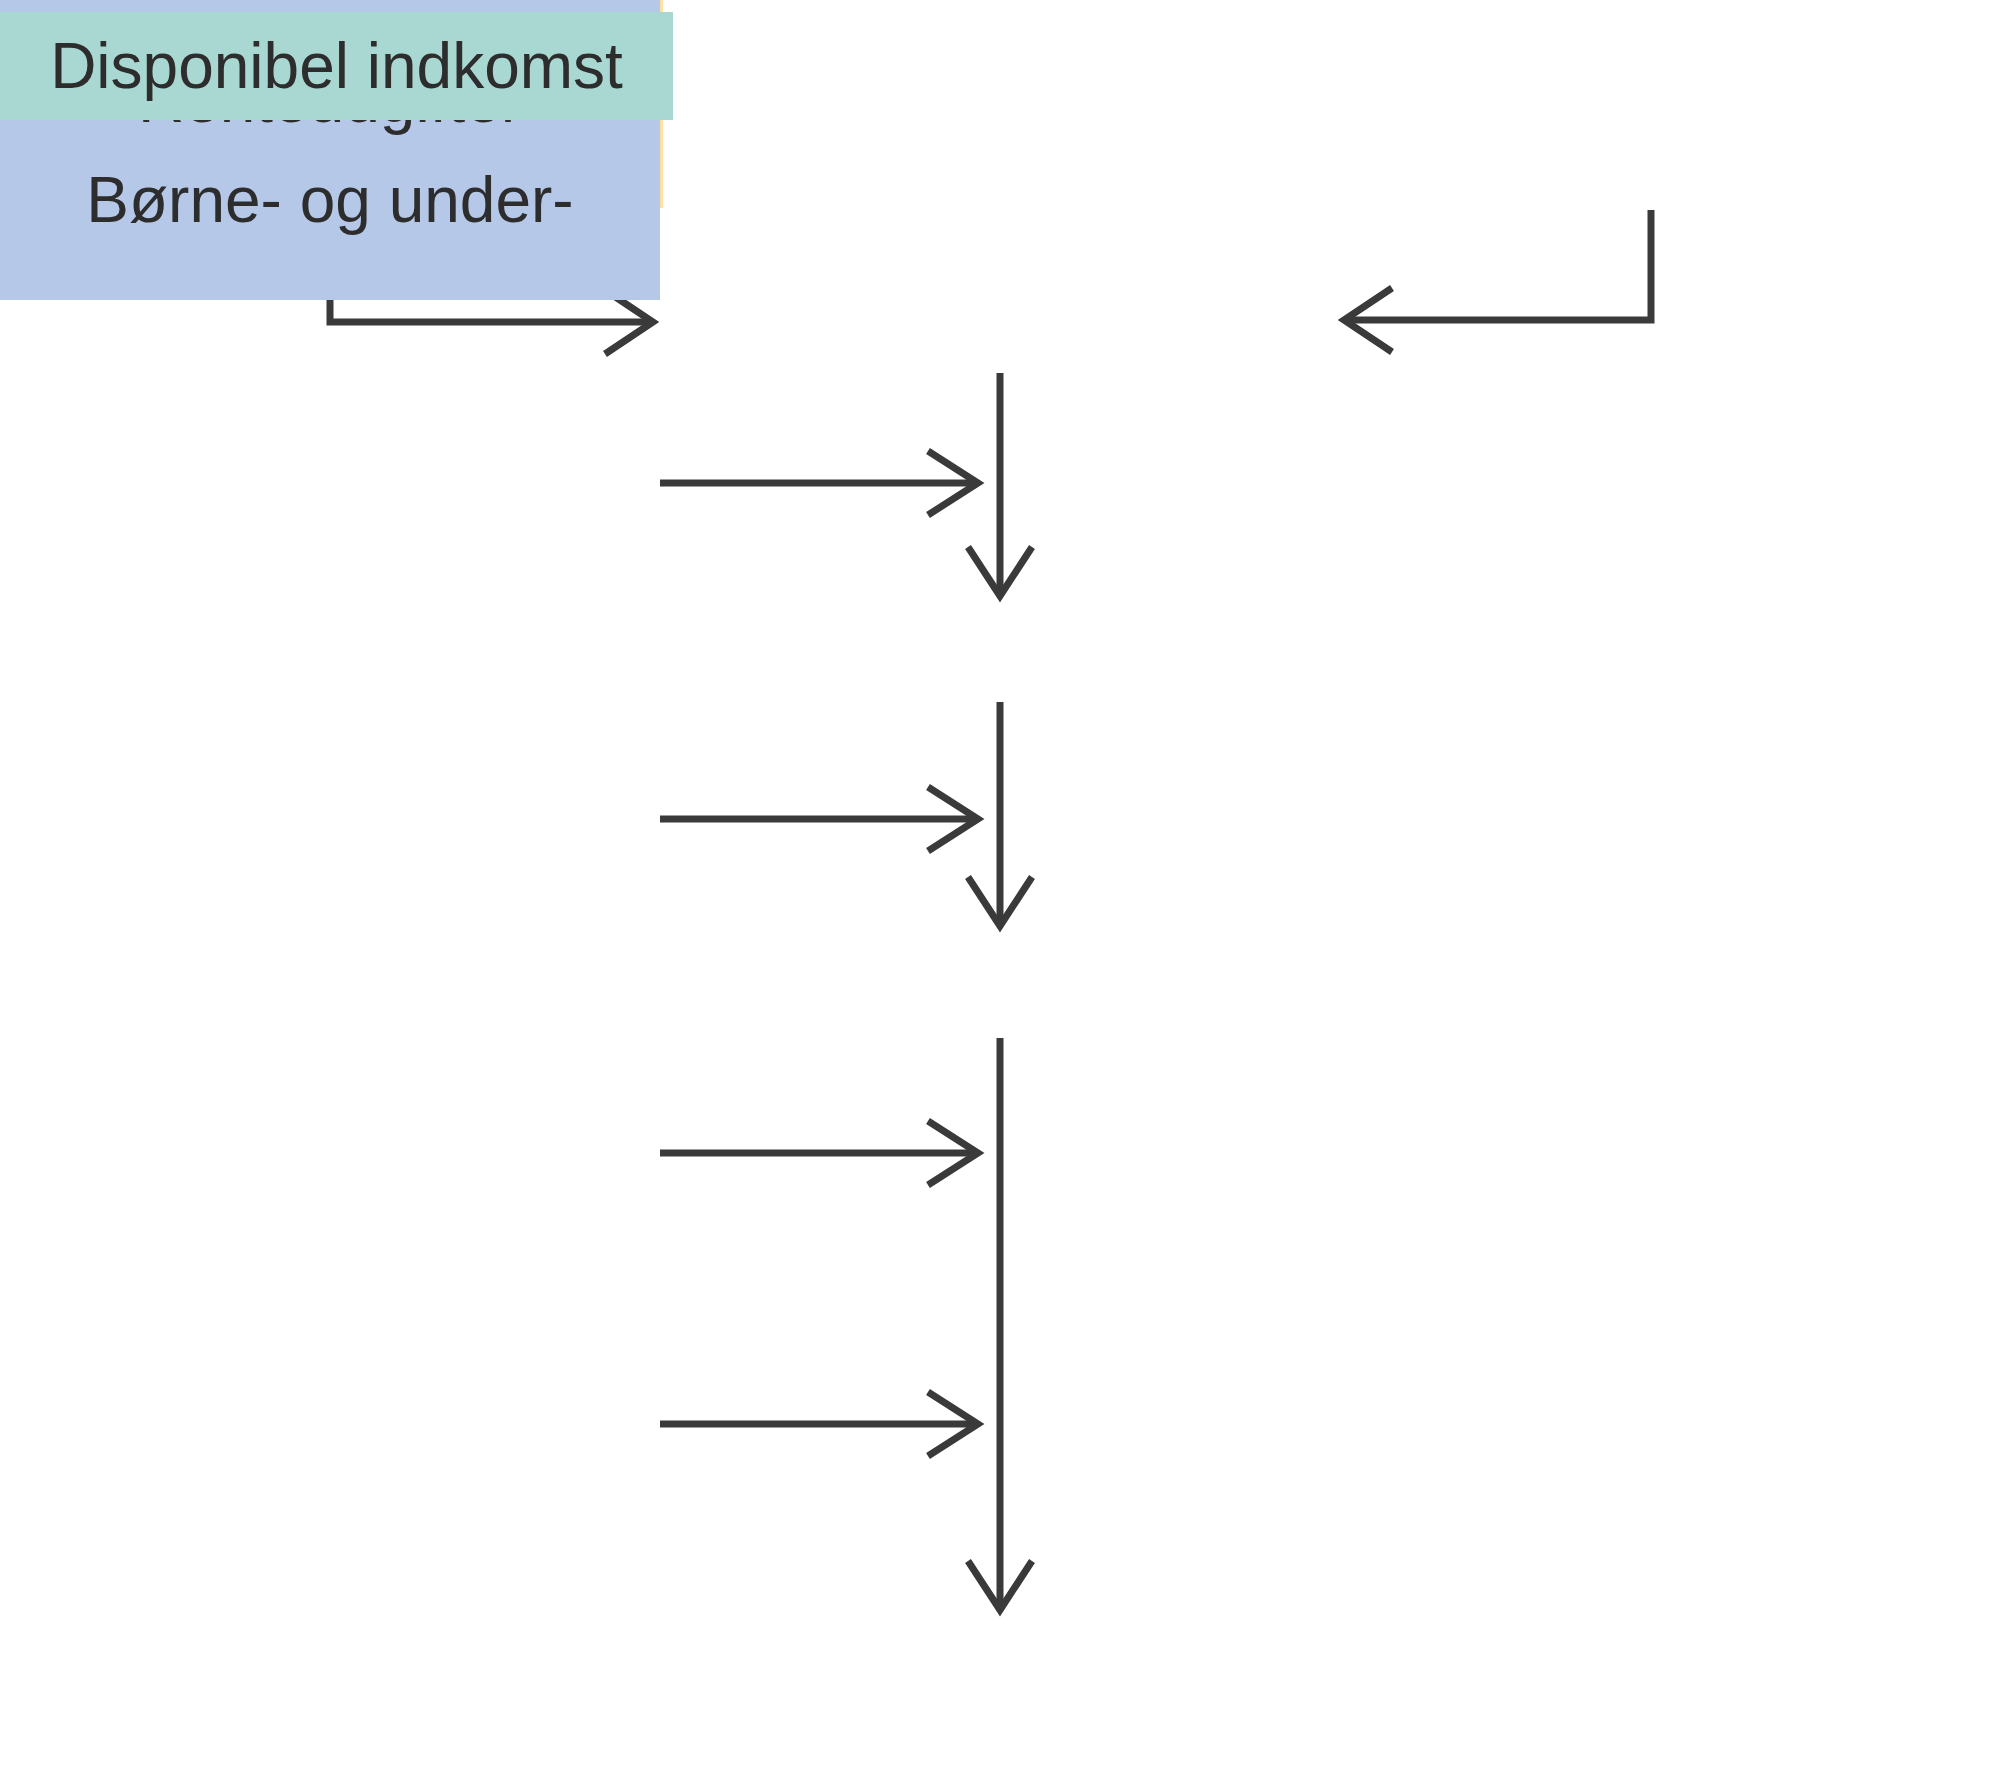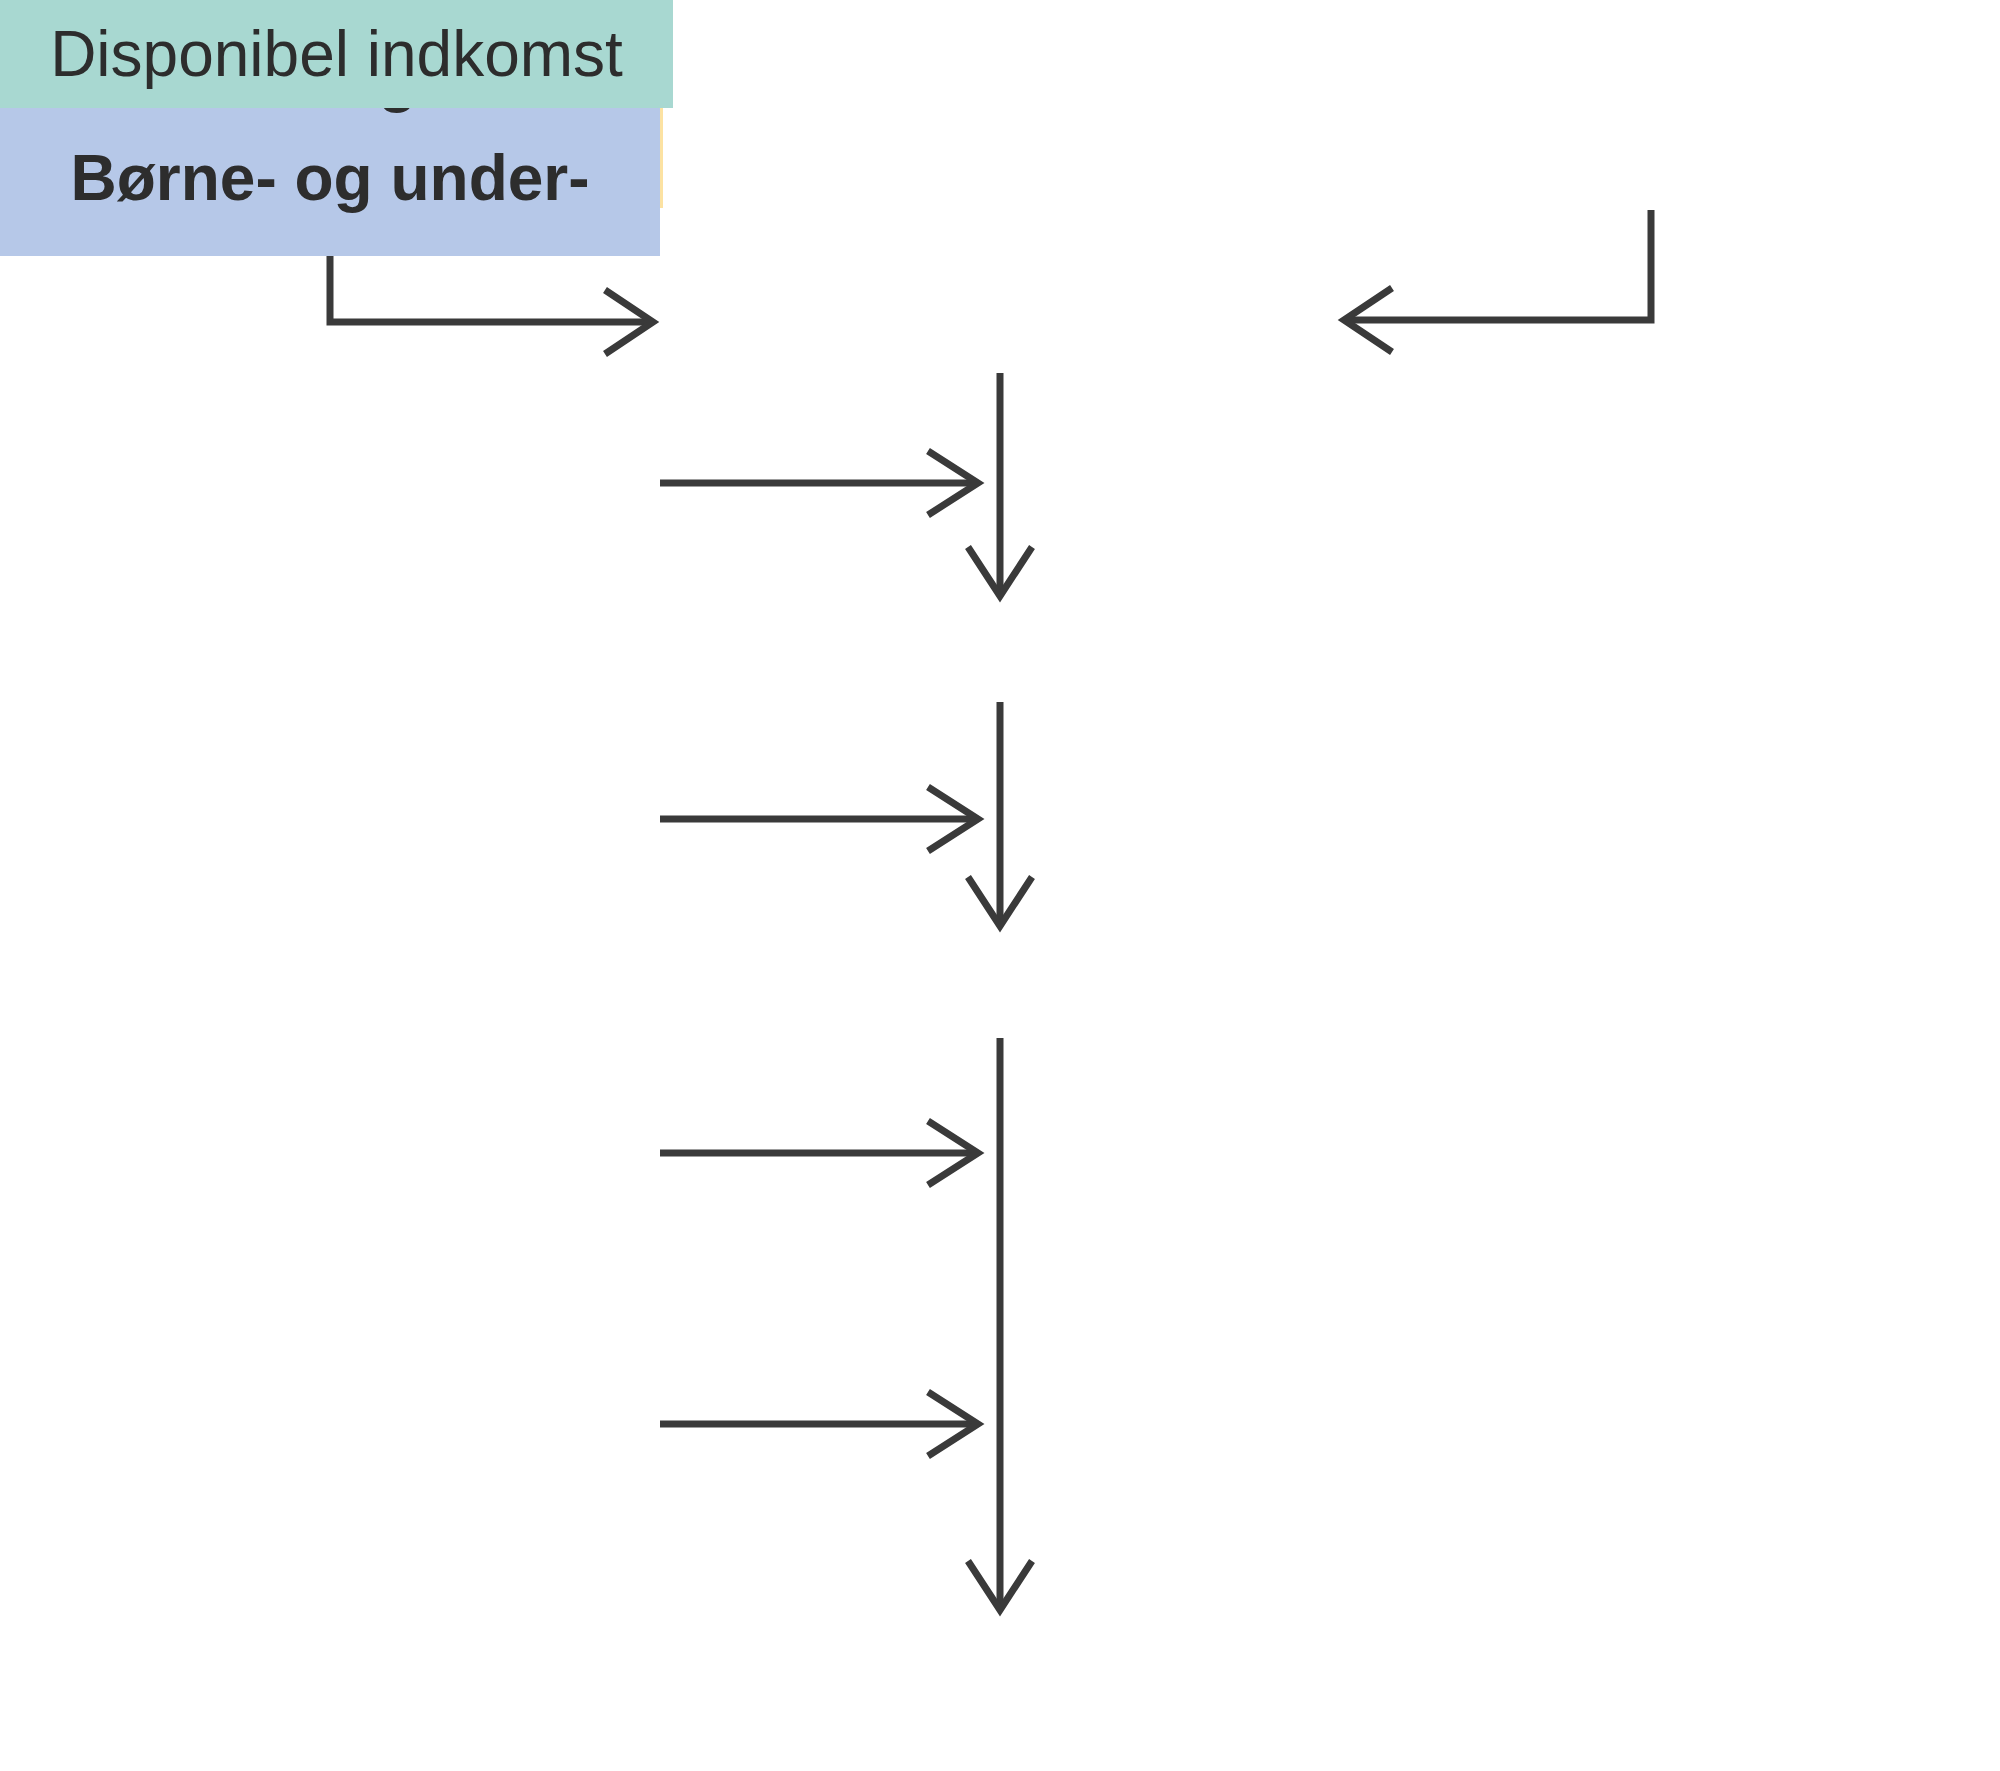--- a/index.html
+++ b/index.html
@@ -22,28 +22,28 @@
     position:absolute;
     display:flex;align-items:center;justify-content:center;
     text-align:center;
     color:var(--c-text,#2d2d2d);
     font-size:64px;
     line-height:100px;
     white-space:nowrap;
   }
   .box.multi{flex-direction:column;}
   .blue{background:var(--c-blue,#b6c8e8);}
-  .teal{background:var(--c-teal,#a8d8d1);}
+  .teal{background:var(--c-teal,#a8d8d1);margin-top:12px;}
   .yellow{background:var(--c-yellow,#fce2a2);}
 
   .b-lonindkomst   {left:0;    top:3;    width:660px; height:108px;}
   .b-overforsler   {left:0;    top:433;  width:660px; height:102px;}
   .b-formueafkast  {left:0;    top:768;  width:660px; height:102px;}
   .b-direkte       {left:0;    top:1103; width:660px; height:102px;}
-  .b-renteudgifter {left:0;    top:1274; width:660px; height:256px;font-weight:bold;}
+  .b-renteudgifter {left:0;    top:1274; width:660px; height:300px;}
   .b-primaer       {left:660;  top:270;  width:670px; height:103px;}
   .b-person        {left:660;  top:600;  width:670px; height:102px;}
   .b-samlet        {left:660;  top:933;  width:670px; height:105px;}
   .b-disponibel    {left:660;  top:1620; width:673px; height:108px;}
   .b-selvstaendig  {left:1322; top:2;    width:663px; height:208px;}
 </style>
 </head>
 <body>
 
 <div class="stage">

